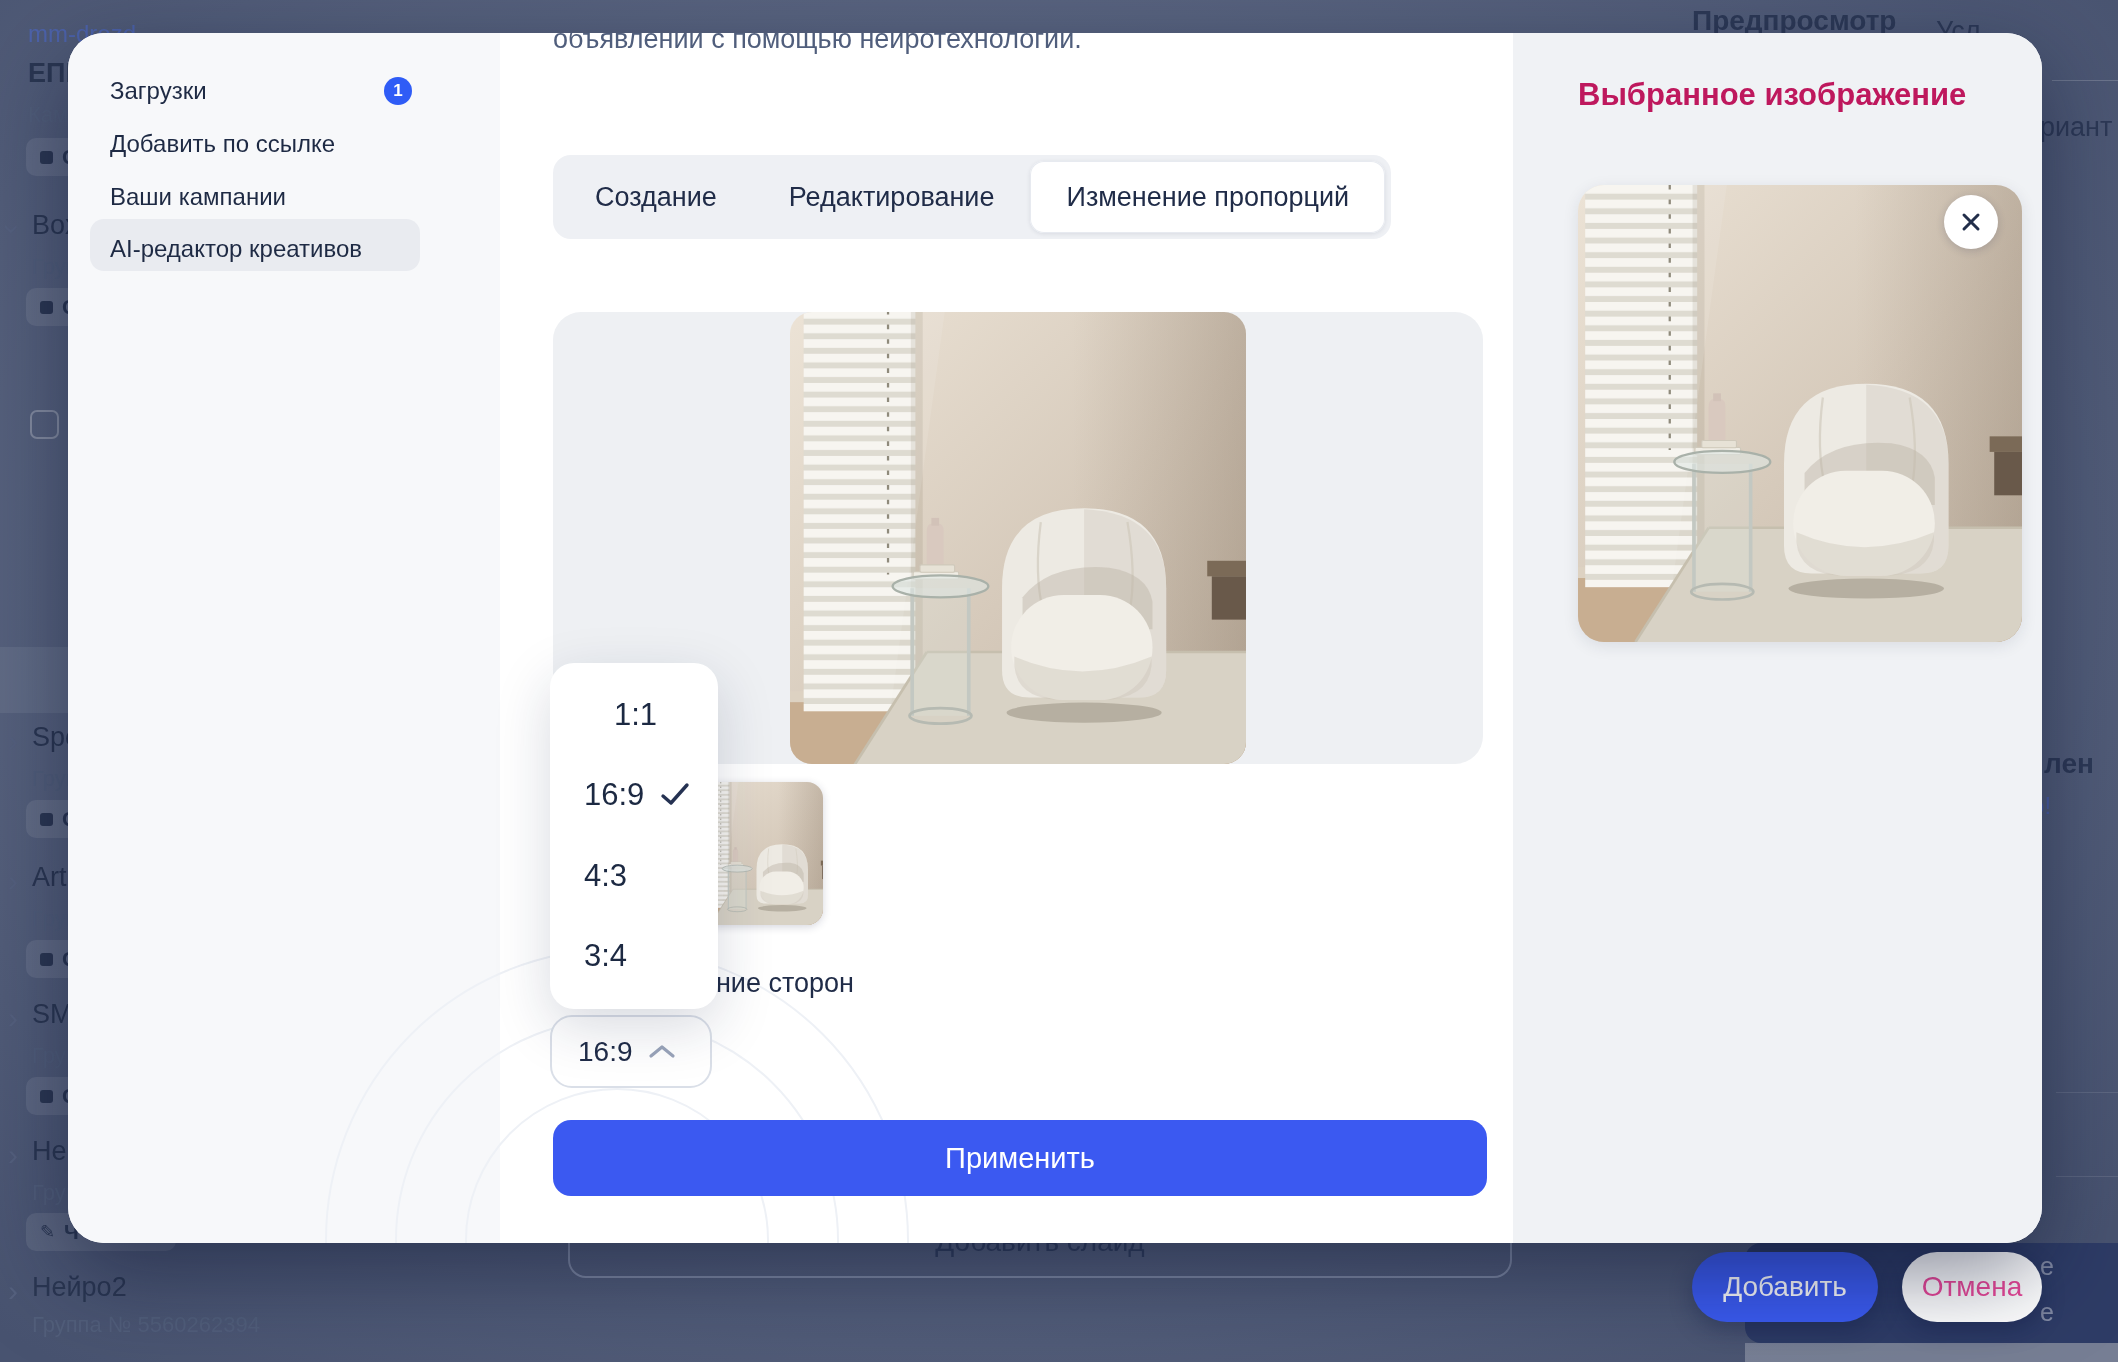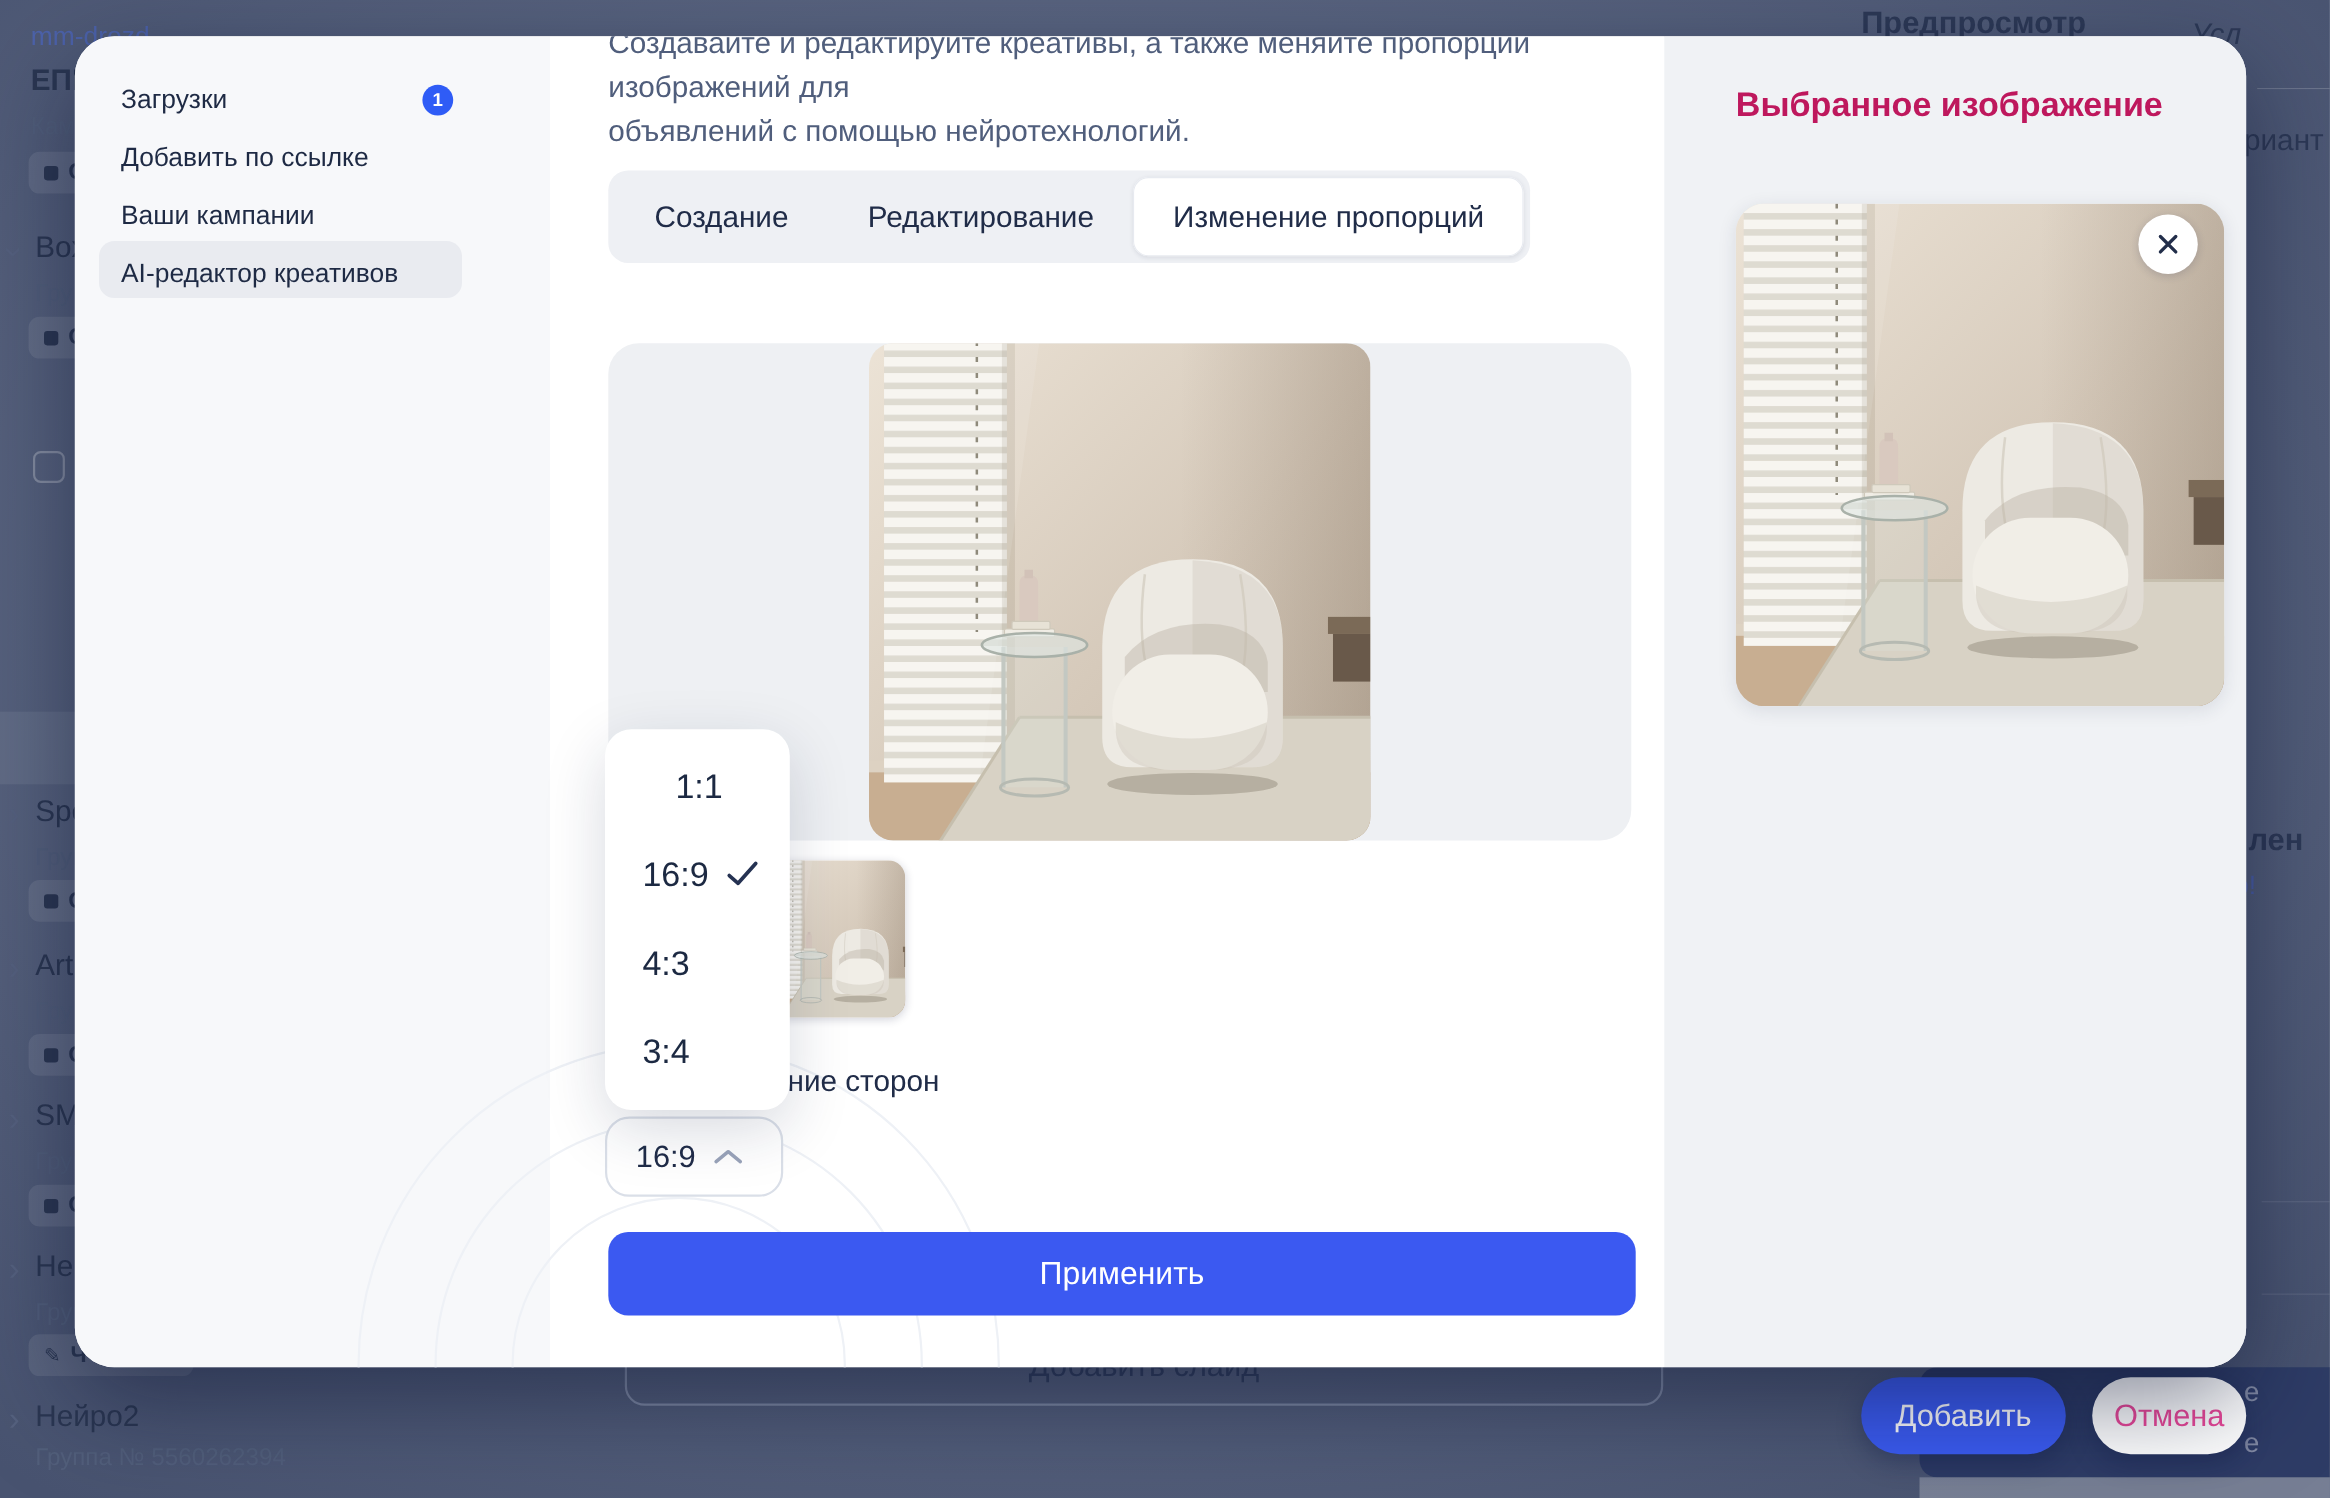--- a/index.html
+++ b/index.html
@@ -136,21 +136,21 @@
   <div class="bg-pill" style="left:26px;top:1213px;">
     <span style="font-size:18px;">✎</span>
     <span>Ч</span>
   </div>
 
   <span class="chev" style="left:8px;top:1276px;">›</span>
   <div class="bg-abs bg-title" style="left:32px;top:1272px;font-weight:400;">Нейро2</div>
   <div class="bg-abs bg-sub" style="left:32px;top:1312px;">Группа № 5560262394</div>
 
   <div class="bg-abs preview-h" style="left:1692px;top:5px;">Предпросмотр</div>
-  <div class="bg-abs frag-dark" style="left:1992px;top:16px;font-style:italic;">Усл</div>
+  <div class="bg-abs frag-dark" style="left:1936px;top:16px;">Усл</div>
   <div class="bg-divider" style="left:2052px;top:80px;width:66px;"></div>
   <div class="bg-abs frag-dark" style="left:2040px;top:112px;">риант</div>
   <div class="bg-abs frag-bold" style="left:2044px;top:748px;">лен</div>
   <div class="bg-abs frag-blue" style="left:1980px;top:792px;">латно!</div>
   <div class="bg-divider" style="left:2056px;top:1092px;width:62px;opacity:.6;"></div>
   <div class="bg-divider" style="left:2056px;top:1176px;width:62px;opacity:.6;"></div>
 
   <div class="slide-btn">Добавить слайд</div>
   <div class="navy-bar"></div>
   <div class="navy-e" style="left:2040px;top:1252px;">е</div>
@@ -167,21 +167,20 @@
     <div class="side-pill"></div>
     <div class="side-item" style="top:44px;">Загрузки</div>
     <div class="side-badge">1</div>
     <div class="side-item" style="top:97px;">Добавить по ссылке</div>
     <div class="side-item" style="top:150px;">Ваши кампании</div>
     <div class="side-item" style="top:202px;">AI-редактор креативов</div>
   </div>
 
   <div class="m-content">
     <div class="para">
-      <div>Создавайте и редактируйте креативы, а также меняйте пропорции изображений для</div>
       <div>объявлений с помощью нейротехнологий.</div>
     </div>
 
     <div class="tabs">
       <div class="tab">Создание</div>
       <div class="tab">Редактирование</div>
       <div class="tab active">Изменение пропорций</div>
     </div>
 
     <div class="img-wrap">

